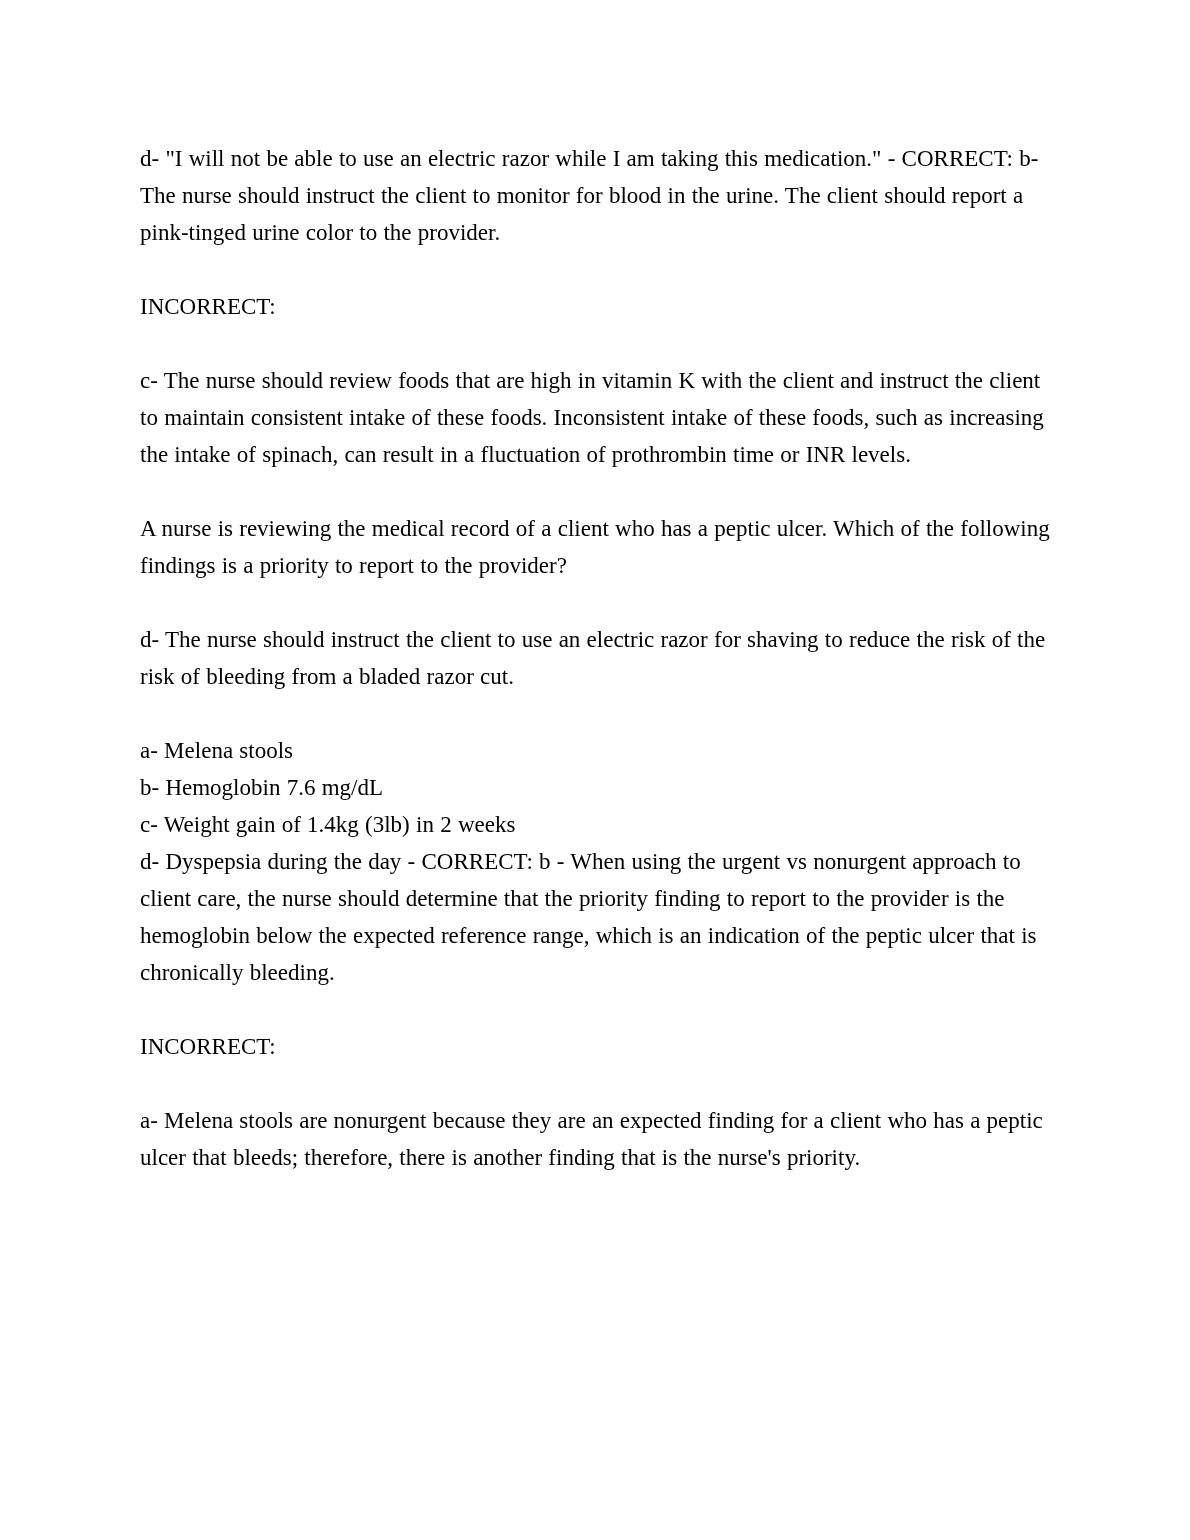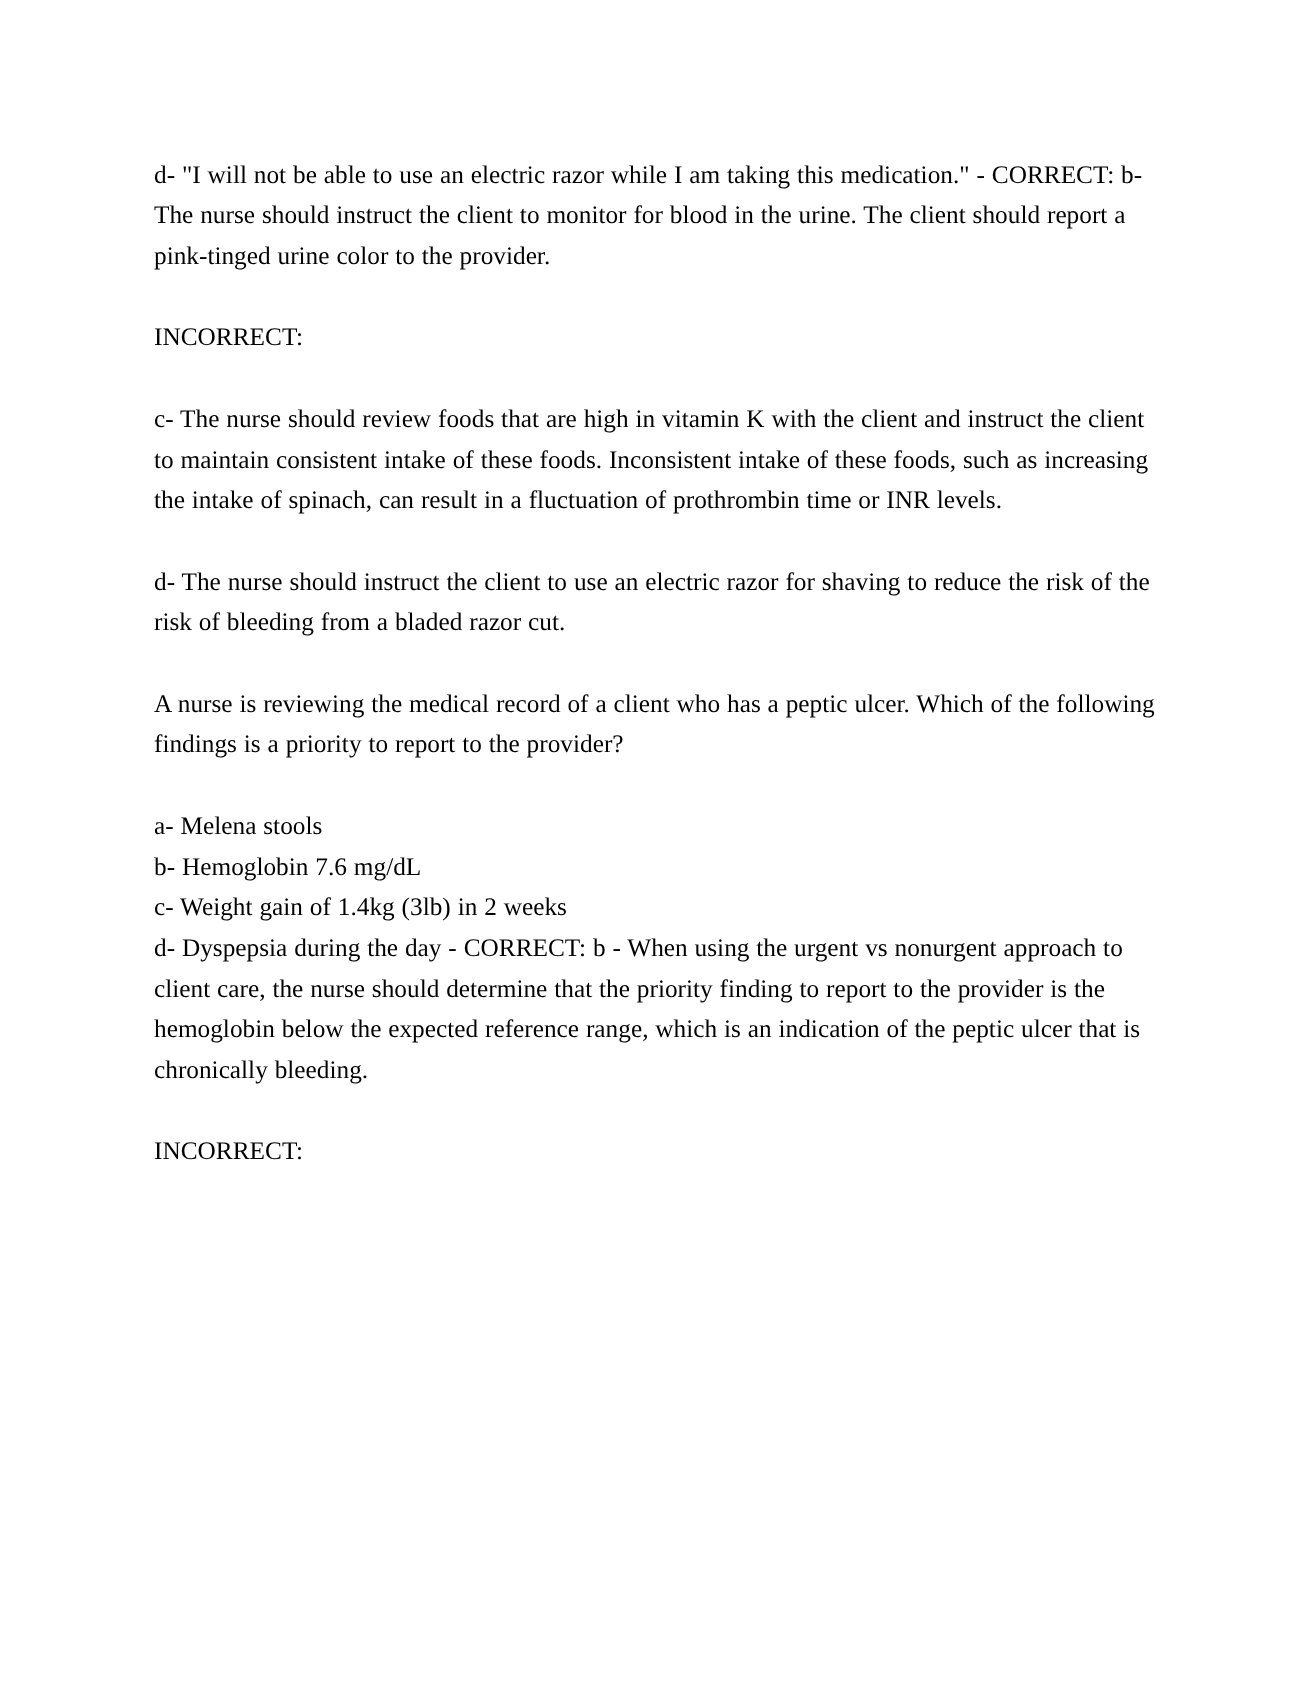--- a/index.html
+++ b/index.html
@@ -29,20 +29,21 @@
     word-spacing: 0.5px;
   }
 </style>
 </head>
 <body>
 
 <div class="page">
   <p class="para">d- "I will not be able to use an electric razor while I am taking this medication." - CORRECT: b- The nurse should instruct the client to monitor for blood in the urine. The client should report a pink-tinged urine color to the provider.</p>
   <p class="para">INCORRECT:</p>
   <p class="para">c- The nurse should review foods that are high in vitamin K with the client and instruct the client to maintain consistent intake of these foods. Inconsistent intake of these foods, such as increasing the intake of spinach, can result in a fluctuation of prothrombin time or INR levels.</p>
+  <p class="para">A nurse is reviewing the medical record of a client who has a peptic ulcer. Which of the following findings is a priority to report to the provider?</p>
   <p class="para">d- The nurse should instruct the client to use an electric razor for shaving to reduce the risk of the risk of bleeding from a bladed razor cut.</p>
-  <p class="para">A nurse is reviewing the medical record of a client who has a peptic ulcer. Which of the following findings is a priority to report to the provider?</p>
   <p class="para">a- Melena stools
 b- Hemoglobin 7.6 mg/dL
 c- Weight gain of 1.4kg (3lb) in 2 weeks
 d- Dyspepsia during the day - CORRECT: b - When using the urgent vs nonurgent approach to client care, the nurse should determine that the priority finding to report to the provider is the hemoglobin below the expected reference range, which is an indication of the peptic ulcer that is chronically bleeding.</p>
   <p class="para">INCORRECT:</p>
+  <p class="para">a- Melena stools are nonurgent because they are an expected finding for a client who has a peptic ulcer that bleeds; therefore, there is another finding that is the nurse's priority.</p>
 </div>
 
 </body></html>

